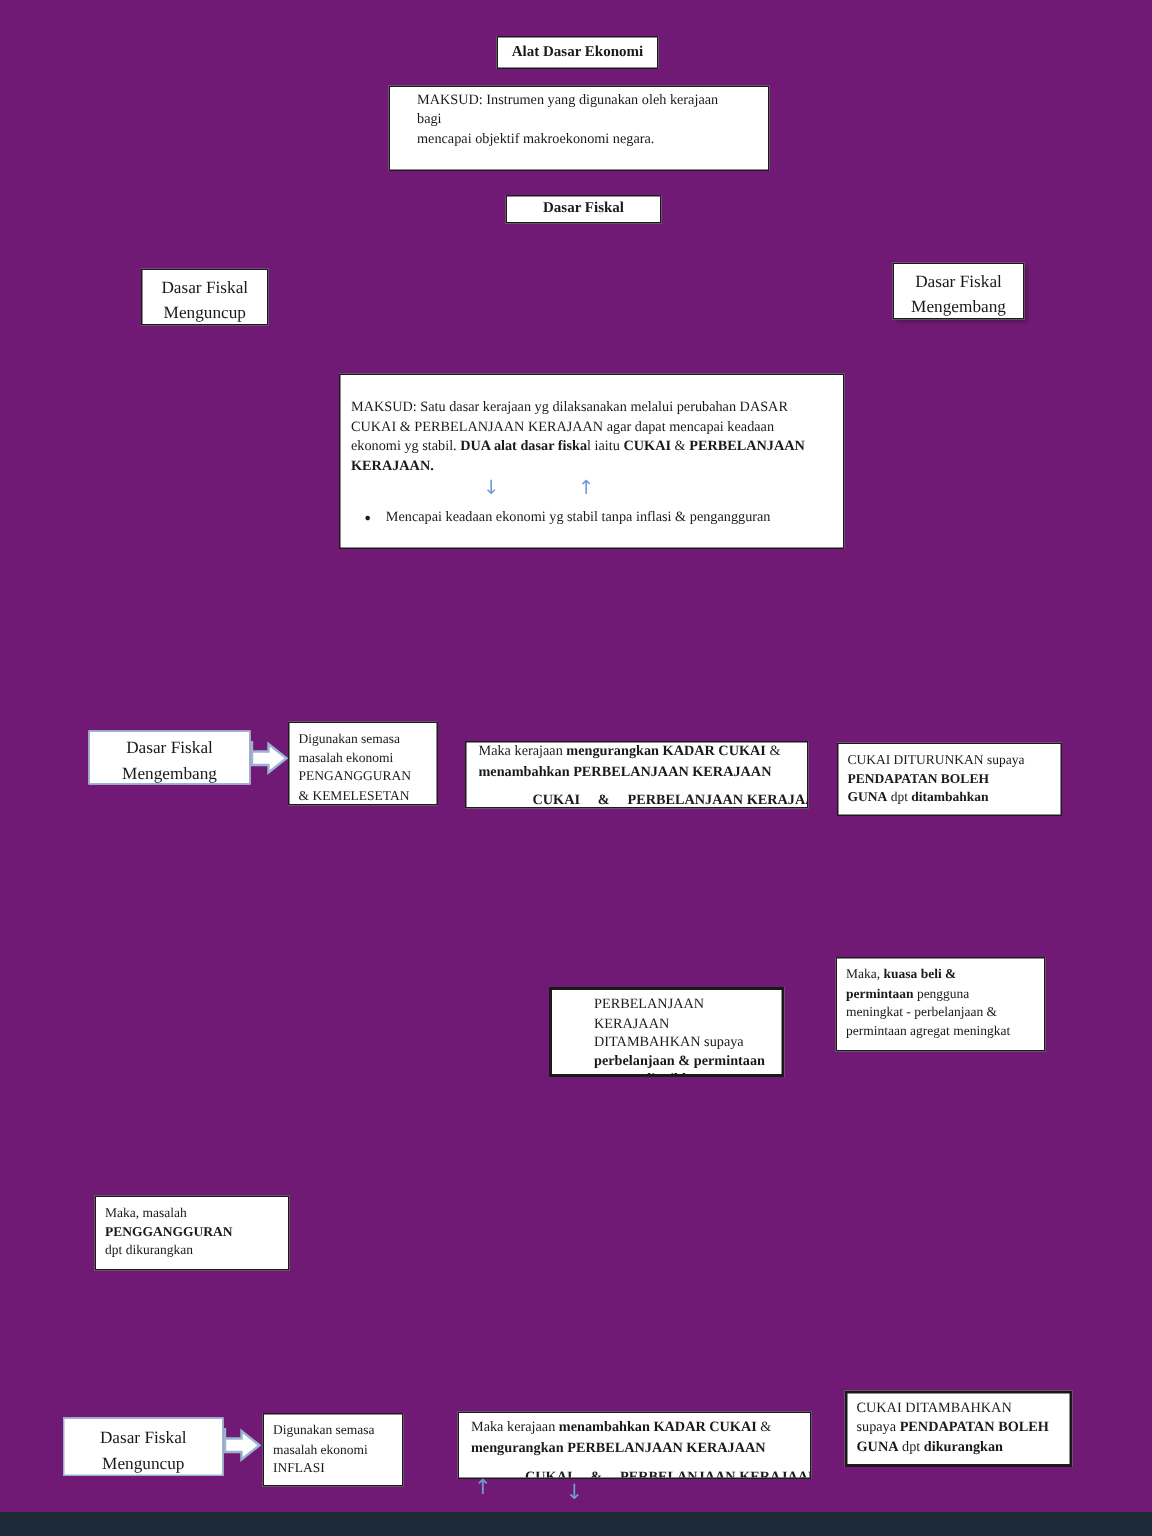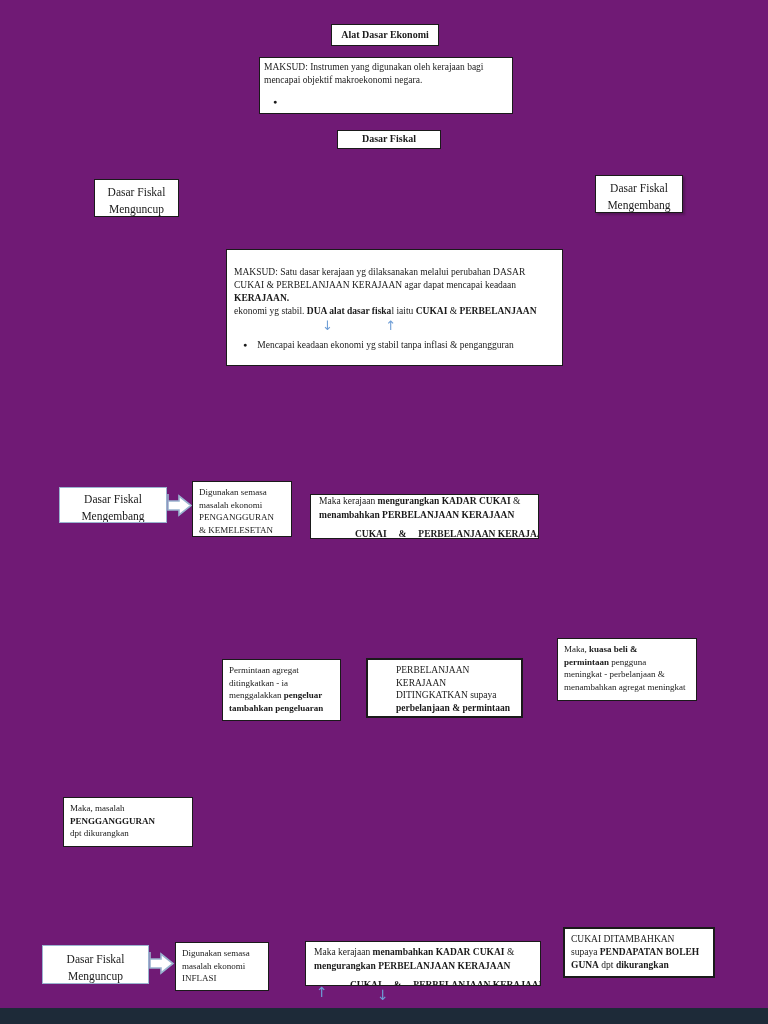--- a/index.html
+++ b/index.html
@@ -8,21 +8,21 @@
     font-family:"Liberation Serif", serif;color:#1a1a1a;
   }
   .box{position:absolute;border:1.4px solid var(--box_border);background:#fff;box-sizing:border-box;overflow:hidden;}
   .b{font-weight:bold;}
 
   
   .title-box{left:331px;top:24px;width:108px;height:22px;border-width:1.8px;
     font-weight:bold;font-size:10px;text-align:center;line-height:19px;}
 
   
-  .maksud1{left:259px;top:57px;width:254px;height:57px;font-size:9.5px;line-height:13px;padding:3px 4px;}
+  .maksud1{left:259px;top:57px;width:254px;height:57px;font-size:9.5px;line-height:13px;padding:3px 18px;}
   .maksud1 .bullet-row{margin-top:9px;}
 
   
   .dasar-fiskal{left:337px;top:130px;width:104px;height:19px;border-width:1.6px;
     font-weight:bold;font-size:10px;text-align:center;line-height:16px;}
 
   
   .side-label{font-size:11.5px;line-height:17px;text-align:center;padding-top:4px;}
   .menguncup-top{left:94px;top:179px;width:85px;height:38px;}
   .mengembang-top{left:595px;top:175px;width:88px;height:38px;box-shadow:2px 2px 2px rgba(0,0,0,0.22);}
@@ -97,22 +97,22 @@
     </div>
   <div class="box side-label mengembang-top">
       <div><span>Dasar Fiskal</span></div>
       <div><span>Mengembang</span></div>
     </div>
 
   <div class="box maksud2">
     <div>
         <div><span>MAKSUD: Satu dasar kerajaan yg dilaksanakan melalui perubahan DASAR</span></div>
         <div><span>CUKAI &amp; PERBELANJAAN KERAJAAN agar dapat mencapai keadaan</span></div>
+        <div><span>ekonomi yg stabil. </span><span class="b">DUA alat dasar fiska</span><span>l iaitu </span><span class="b">CUKAI</span><span> &amp; </span><span class="b">PERBELANJAAN</span></div>
         <div><span class="b">KERAJAAN.</span></div>
-        <div><span>ekonomi yg stabil. </span><span class="b">DUA alat dasar fiska</span><span>l iaitu </span><span class="b">CUKAI</span><span> &amp; </span><span class="b">PERBELANJAAN</span></div>
       </div>
     <div class="m2-arrows">
       <span class="blue-arrow down">↓</span>
       <span class="blue-arrow up">↑</span>
     </div>
     <div class="bullet-row m2-bullet">
       <span class="bullet">●</span>
       <div>Mencapai keadaan ekonomi yg stabil tanpa inflasi &amp; pengangguran</div>
     </div>
   </div>
@@ -130,38 +130,37 @@
       <div><span>PENGANGGURAN</span></div>
       <div><span>&amp; KEMELESETAN</span></div>
     </div>
   <div class="box maka-mengembang">
     <div>
         <div><span>Maka kerajaan </span><span class="b">mengurangkan KADAR CUKAI</span><span> &amp;</span></div>
         <div><span class="b">menambahkan PERBELANJAAN KERAJAAN</span></div>
       </div>
     <div class="sub-line"><div><span class="b">CUKAI&nbsp;&nbsp;&nbsp;&nbsp;&nbsp;&amp;&nbsp;&nbsp;&nbsp;&nbsp;&nbsp;PERBELANJAAN KERAJAAN</span></div></div>
   </div>
+  <div class="box step cukai-diturunkan">
+      <div><span>CUKAI DITURUNKAN supaya</span></div>
+      <div><span class="b">PENDAPATAN BOLEH</span></div>
+      <div><span class="b">GUNA</span><span> dpt </span><span class="b">ditambahkan</span></div>
+    </div>
 
-  <div class="box step permintaan-box">
-      <div><span>Permintaan agregat</span></div>
-      <div><span>ditingkatkan - ia</span></div>
-      <div><span>menggalakkan </span><span class="b">pengeluar</span></div>
-      <div><span class="b">tambahkan pengeluaran</span></div>
-    </div>
   <div class="box step perbelanjaan-box">
       <div><span>PERBELANJAAN KERAJAAN</span></div>
-      <div><span>DITINGKATKAN supaya</span></div>
+      <div><span>DITAMBAHKAN supaya</span></div>
       <div><span class="b">perbelanjaan &amp; permintaan</span></div>
       <div><span class="b">agregat dinaikkan</span></div>
     </div>
   <div class="box step kuasa-box">
       <div><span>Maka, </span><span class="b">kuasa beli &amp;</span></div>
       <div><span class="b">permintaan</span><span> pengguna</span></div>
       <div><span>meningkat - perbelanjaan &amp;</span></div>
-      <div><span>menambahkan agregat meningkat</span></div>
+      <div><span>permintaan agregat meningkat</span></div>
     </div>
 
   <div class="box step result-box">
       <div><span>Maka, masalah</span></div>
       <div><span class="b">PENGGANGGURAN</span></div>
       <div><span>dpt dikurangkan</span></div>
     </div>
 
   <div class="box flow-label menguncup-flow-label">
       <div><span>Dasar Fiskal</span></div>

